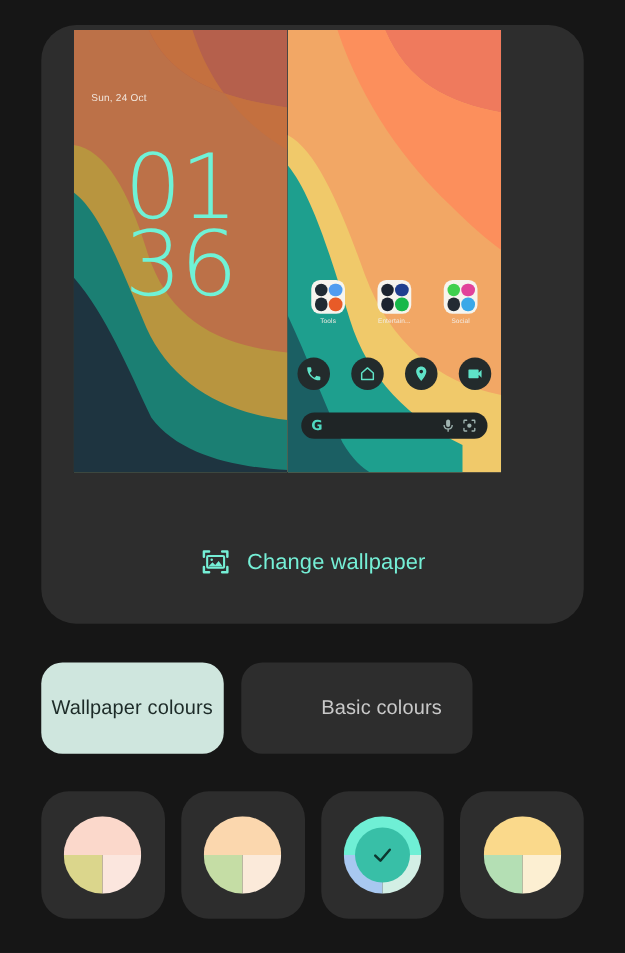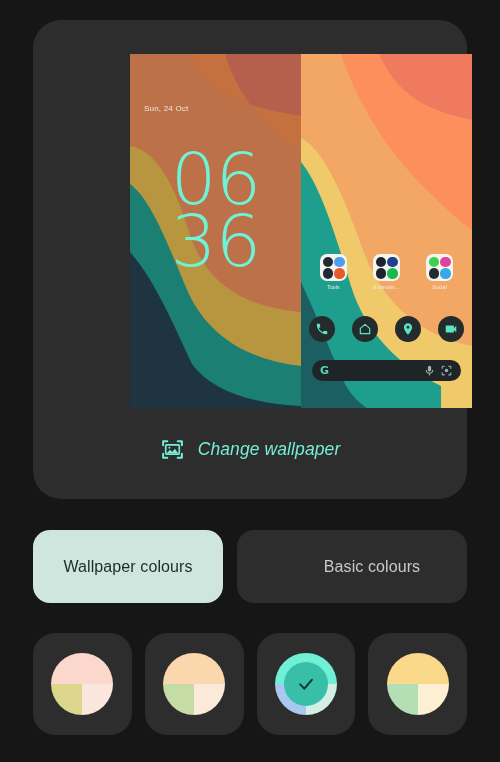--- a/index.html
+++ b/index.html
@@ -26,25 +26,25 @@
     top: 20px;
     width: 434px;
     height: 479px;
     background: #2d2d2d;
     border-radius: 28px;
   }
 
   .preview-row {
     position: absolute;
     left: 26px;
-    top: 34px;
+    top: 4px;
     width: 413px;
     height: 354px;
     display: flex;
-    justify-content: flex-end;
+    justify-content: flex-start;
   }
 
   .phone {
     position: relative;
     width: 171px;
     height: 354px;
     overflow: hidden;
     background: #1e3440;
   }
 
@@ -159,29 +159,28 @@
     justify-content: center;
     gap: 13px;
     cursor: pointer;
   }
   .cw-icon { width: 25px; height: 25px; }
   .cw-icon svg { width: 100%; height: 100%; display: block; }
   .cw-label {
     color: #75efd6;
     font-size: 17.5px;
     letter-spacing: .1px;
-    font-style: italic;
   }
 
   
   .tabs {
     position: absolute;
     left: 33px;
     top: 530px;
-    width: 434px;
+    width: 345px;
     height: 73px;
     display: flex;
     gap: 14px;
   }
   .tab {
     flex: 1;
     border-radius: 17px;
     display: flex;
     align-items: center;
     justify-content: center;
@@ -247,21 +246,21 @@
             <rect x="0" y="0" width="171" height="354" fill="#bc7148"></rect>
             <path d="M60,0 C78,40 120,55 171,62 L171,0 Z" fill="#b5604c"></path>
             <path d="M95,0 C110,48 140,78 171,96 L171,62 C120,55 78,40 60,0 Z" fill="#c4703f"></path>
             <path d="M0,92 C26,96 44,130 58,175 C74,228 110,252 171,258 L171,354 L0,354 Z" fill="#b8953f"></path>
             <path d="M0,130 C22,146 40,196 58,238 C78,282 118,306 171,312 L171,354 L0,354 Z" fill="#1b7f73"></path>
             <path d="M0,198 C26,228 44,272 62,310 C84,340 130,350 171,352 L171,354 L0,354 Z" fill="#1e3440"></path>
           </svg>
         </div>
         <div class="lock-date">Sun, 24 Oct</div>
         <div class="lock-clock">
-          <span>06</span>
+          <span>01</span>
           <span>36</span>
         </div>
       </div>
 
       <div class="phone">
         <div class="wp">
           <svg viewBox="0 0 171 354" preserveAspectRatio="none">
             <rect x="0" y="0" width="171" height="354" fill="#f2a765"></rect>
             <path d="M78,0 C96,42 128,58 171,66 L171,0 Z" fill="#ef7a5d"></path>
             <path d="M40,0 C60,60 96,108 130,140 C146,156 160,168 171,176 L171,66 C128,58 96,42 78,0 Z" fill="#fc8f5c"></path>

